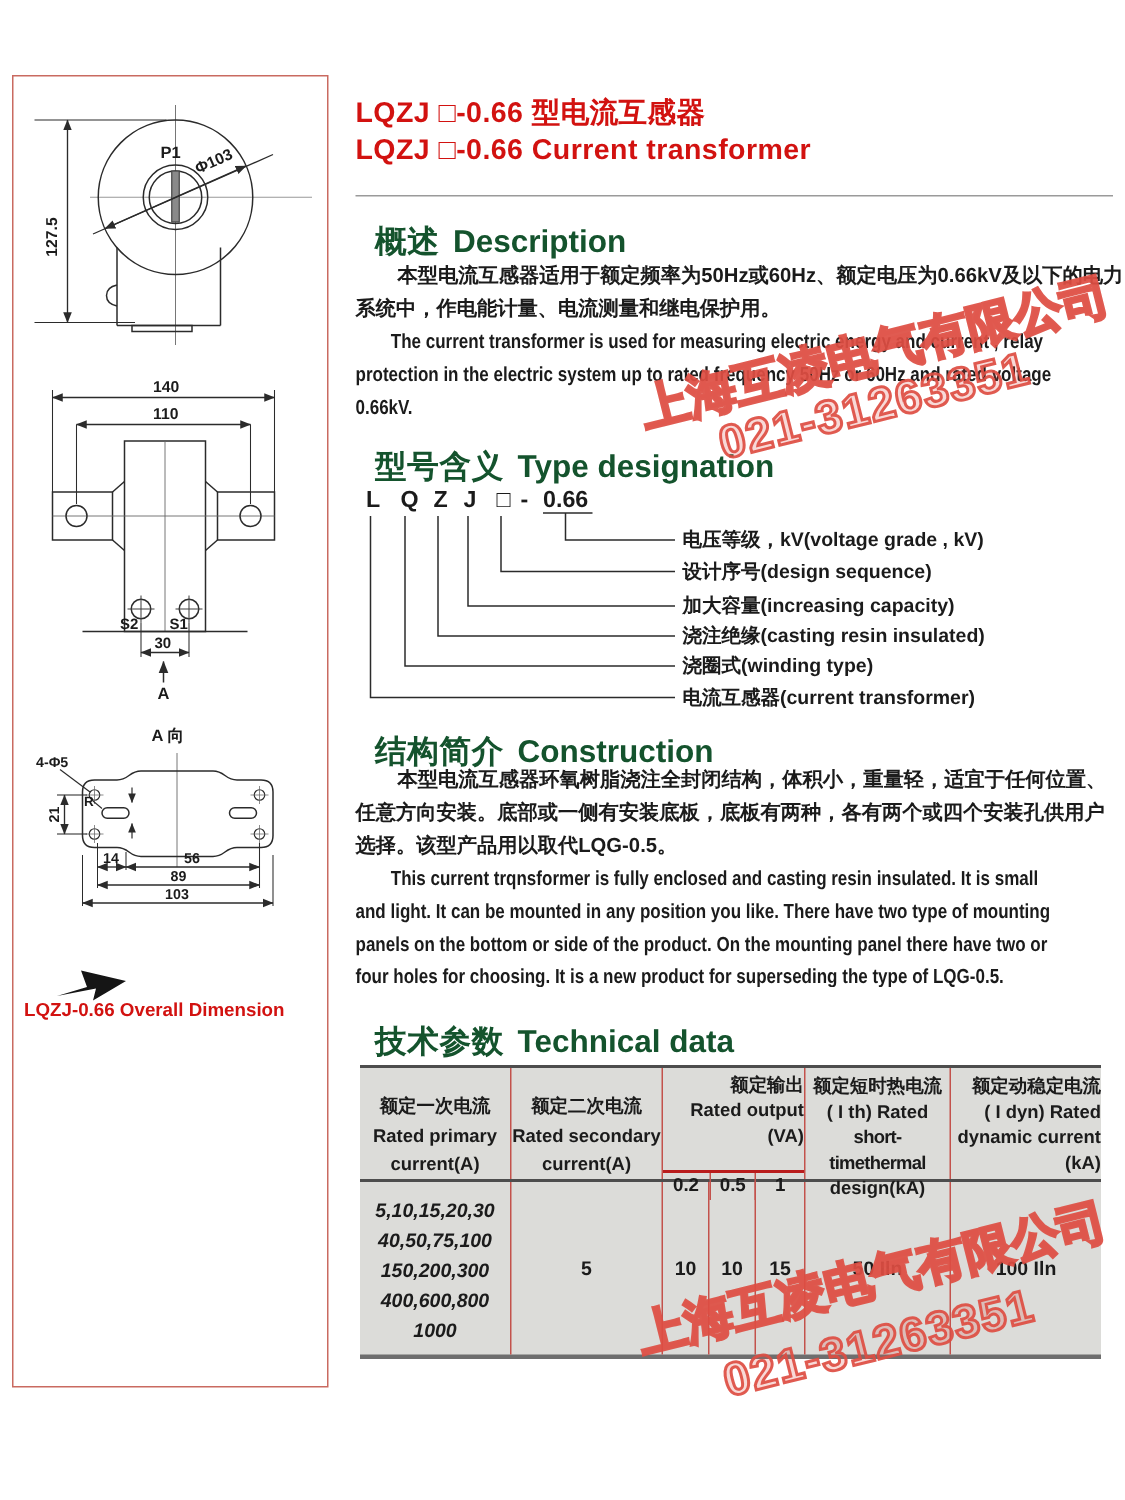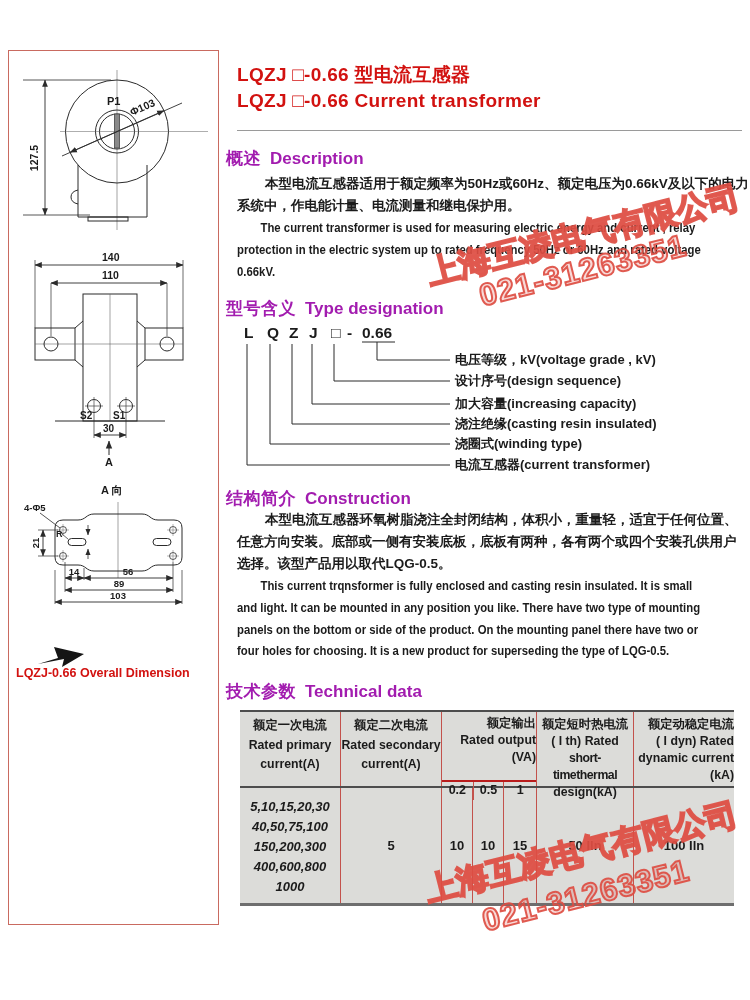--- a/index.html
+++ b/index.html
@@ -5,33 +5,33 @@
   html,body{margin:0;padding:0;background:#fff;}
   .page{position:relative;width:750px;height:1000px;background:#ffffff;overflow:hidden;
         font-family:"Liberation Sans",sans-serif;color:#1b1b1b;}
   .abs{position:absolute;}
   
   .left-box{left:8px;top:50px;width:209px;height:873px;border:1px solid #c96a60;background:#fff;}
   .caption{left:16px;top:666px;width:205px;font-size:12.5px;font-weight:bold;color:#d21210;white-space:nowrap;}
   
   .title{left:237px;font-size:19px;font-weight:bold;color:#d21210;white-space:nowrap;letter-spacing:.3px;}
   .divider{left:237px;top:130px;width:505px;height:0;border-top:1px solid #9a9a9a;}
-  .heading{left:226px;font-size:17px;font-weight:bold;color:#a21caf;white-space:nowrap;letter-spacing:.5px;}
+  .heading{left:250px;font-size:21px;font-weight:bold;color:#14532d;white-space:nowrap;letter-spacing:.5px;}
   .heading .en{margin-left:9px;letter-spacing:0;}
   .line{left:237px;height:20px;line-height:20px;font-size:13.5px;font-weight:bold;color:#1b1b1b;white-space:nowrap;}
   .en-line{transform:scaleX(0.84);transform-origin:0 50%;}
   .ind{padding-left:28px;}
   
   .ttable{left:240px;top:710px;width:494px;background:#dcdcd9;border-top:2px solid #4d4d4d;box-sizing:border-box;}
   .ttable *{box-sizing:border-box;}
   .t-head{display:flex;height:76px;border-bottom:2px solid #4d4d4d;}
   .t-body{display:flex;height:118px;border-bottom:3px solid #6e6e6e;}
   .bl{border-left:1px solid #c3524c;}
   .th{text-align:center;font-weight:bold;font-size:12.3px;line-height:17px;padding-top:4px;}
-  .th.tall{padding-top:4px;line-height:19.5px;}
+  .th.tall{padding-top:16px;line-height:19.5px;}
   .c1{width:100px;}.c2{width:101px;}.cva{width:95px;padding:0;}
   .c6{width:97px;}.c7{width:101px;text-align:right;}
   .va-top{height:70px;border-bottom:2px solid #b91c1c;text-align:right;font-weight:bold;font-size:12.3px;line-height:17px;padding-top:3px;}
   .va-sub{display:flex;height:18px;}
   .va-sub div{width:31px;text-align:center;font-weight:bold;font-size:12.5px;line-height:17px;}
   .va-sub div:last-child{width:33px;}
   .tight{letter-spacing:-0.5px;}
   .td{display:flex;align-items:center;justify-content:center;font-weight:bold;font-size:13px;text-align:center;}
   .td.w31{width:31px;}.td.w33{width:33px;}
   .primary-cell{width:100px;padding-top:9px;text-align:center;font-weight:bold;font-size:13px;line-height:20px;font-style:italic;}

